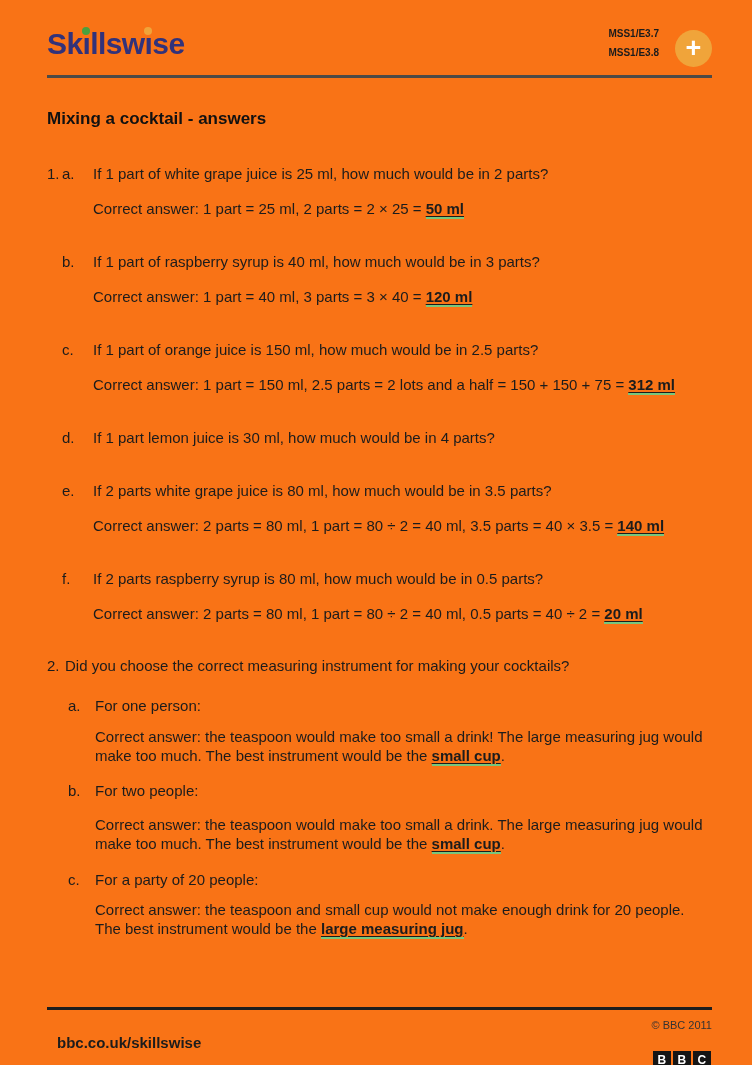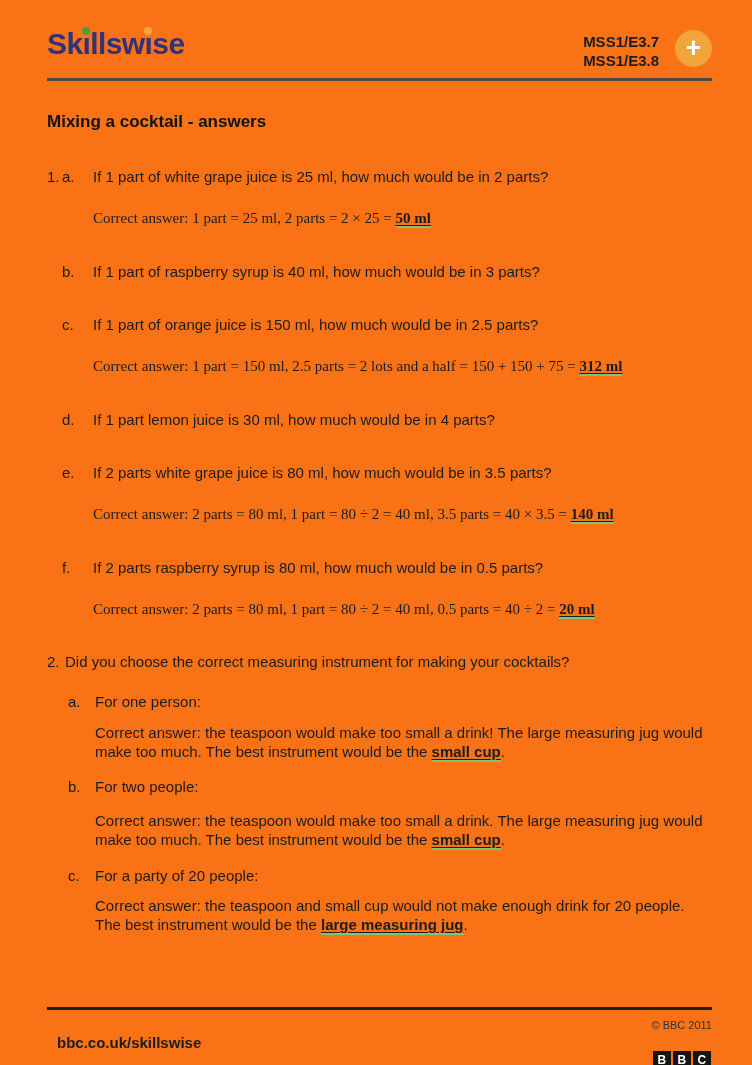--- a/index.html
+++ b/index.html
@@ -36,23 +36,23 @@
     left: 50%;
     transform: translateX(-50%);
     width: 8px;
     height: 8px;
     border-radius: 50%;
   }
   .dot-green  { background: #4aa03e; }
   .dot-orange { background: #f0a43a; }
   .header-spacer { flex: 1; }
   .codes {
-    margin-top: 8px;
-    font-weight: bold;
-    font-size: 15px;
+    margin-top: 0;
+    font-weight: bold;
+    font-size: 10px;
     line-height: 19px;
     text-align: right;
     white-space: nowrap;
   }
   .plus-circle {
     margin-top: 6px;
     margin-left: 16px;
     width: 37px;
     height: 37px;
     border-radius: 50%;
@@ -79,21 +79,21 @@
     line-height: 22px;
     font-weight: bold;
     color: #111111;
   }
 
   .pair { margin-top: 34px; }
   .qline { display: flex; }
   .qnum    { width: 15px; flex: none; }
   .qletter { width: 31px; flex: none; }
   .qtext   { flex: 1; }
-  .aline { margin-top: 23px; margin-left: 46px; max-width: 612px; font-family: Liberation Serif, serif; }
+  .aline { margin-top: 16px; margin-left: 46px; max-width: 612px; }
 
   .answer-value {
     font-weight: bold;
     text-decoration: underline;
     text-decoration-color: #1c1c1c;
     text-underline-offset: 2px;
     border-bottom: 2px solid #79c67c;
   }
 
   
@@ -174,20 +174,23 @@
         <span>Correct answer: 1 part = 25 ml, 2 parts = 2 × 25 = </span><span class="answer-value">50 ml</span><span></span>
       </div>
     </div>
 
     <div class="pair">
       <div class="qline">
         <span class="qnum"></span>
         <span class="qletter">b.</span>
         <span class="qtext">If 1 part of raspberry syrup is 40 ml, how much would be in 3 parts?</span>
       </div>
+      <div class="aline">
+        <span>Correct answer: 1 part = 40 ml, 3 parts = 3 × 40 = </span><span class="answer-value">120 ml</span><span></span>
+      </div>
     </div>
 
     <div class="pair">
       <div class="qline">
         <span class="qnum"></span>
         <span class="qletter">c.</span>
         <span class="qtext">If 1 part of orange juice is 150 ml, how much would be in 2.5 parts?</span>
       </div>
       <div class="aline">
         <span>Correct answer: 1 part = 150 ml, 2.5 parts = 2 lots and a half = 150 + 150 + 75 = </span><span class="answer-value">312 ml</span><span></span>

